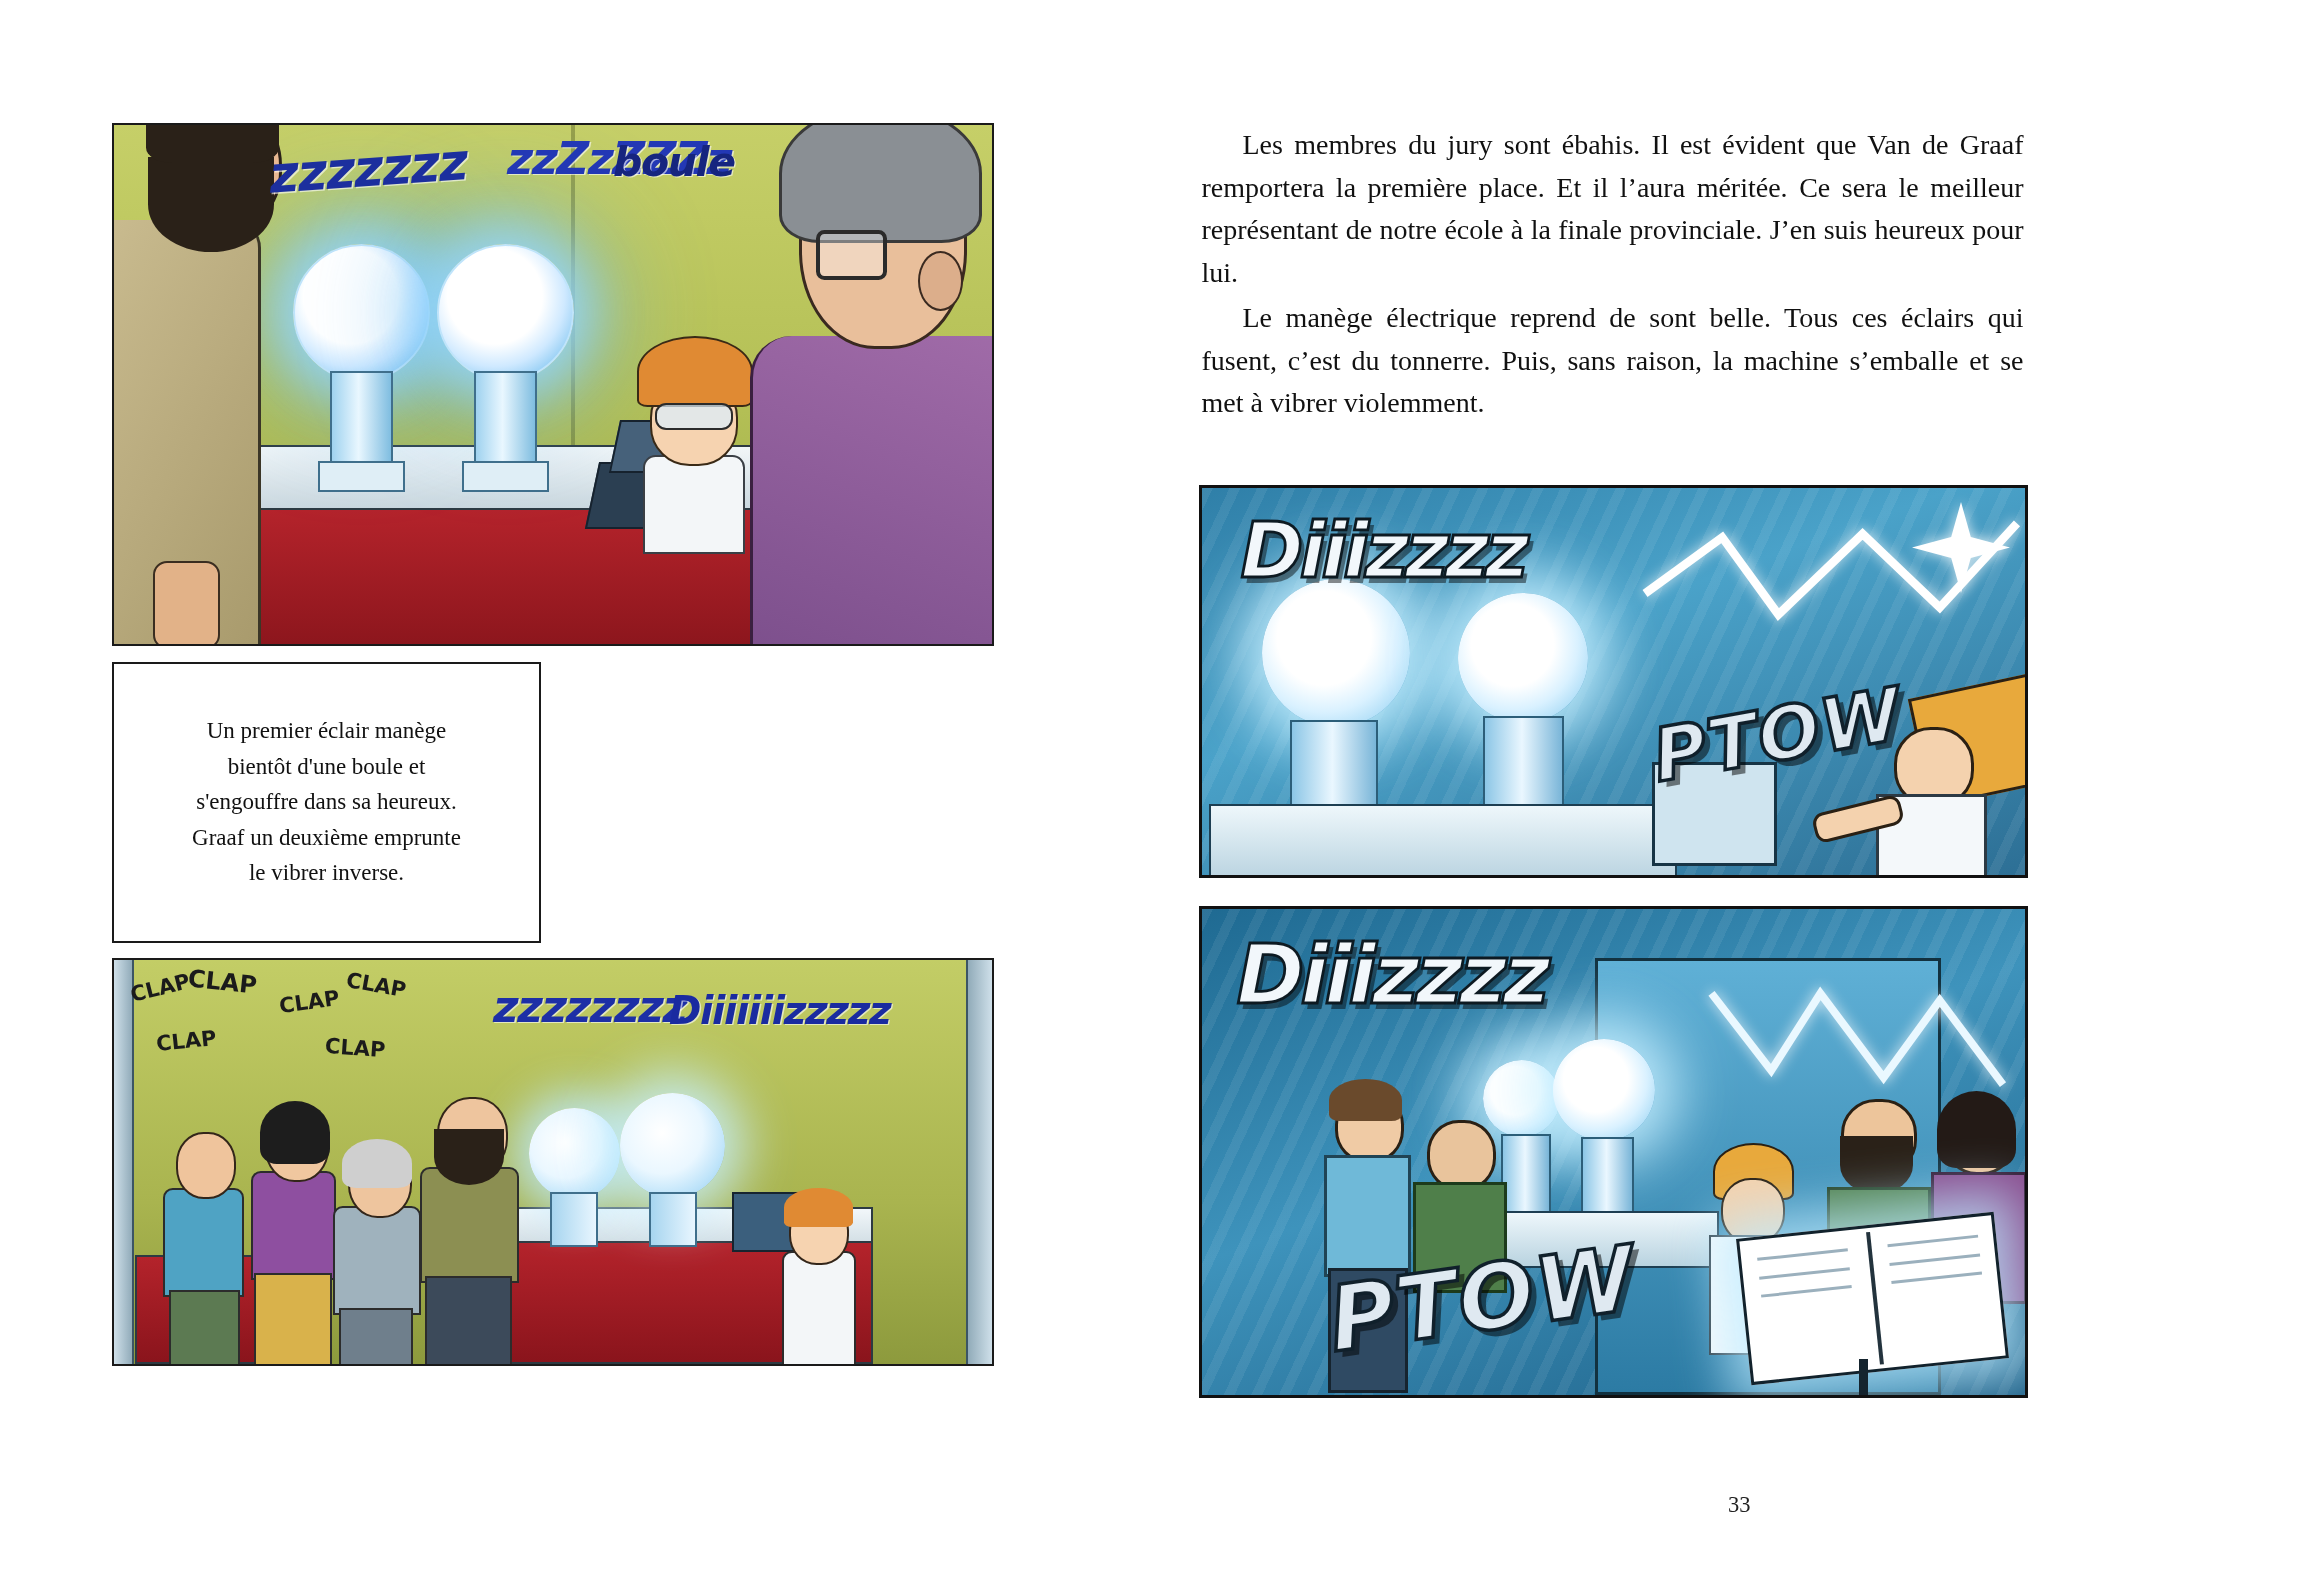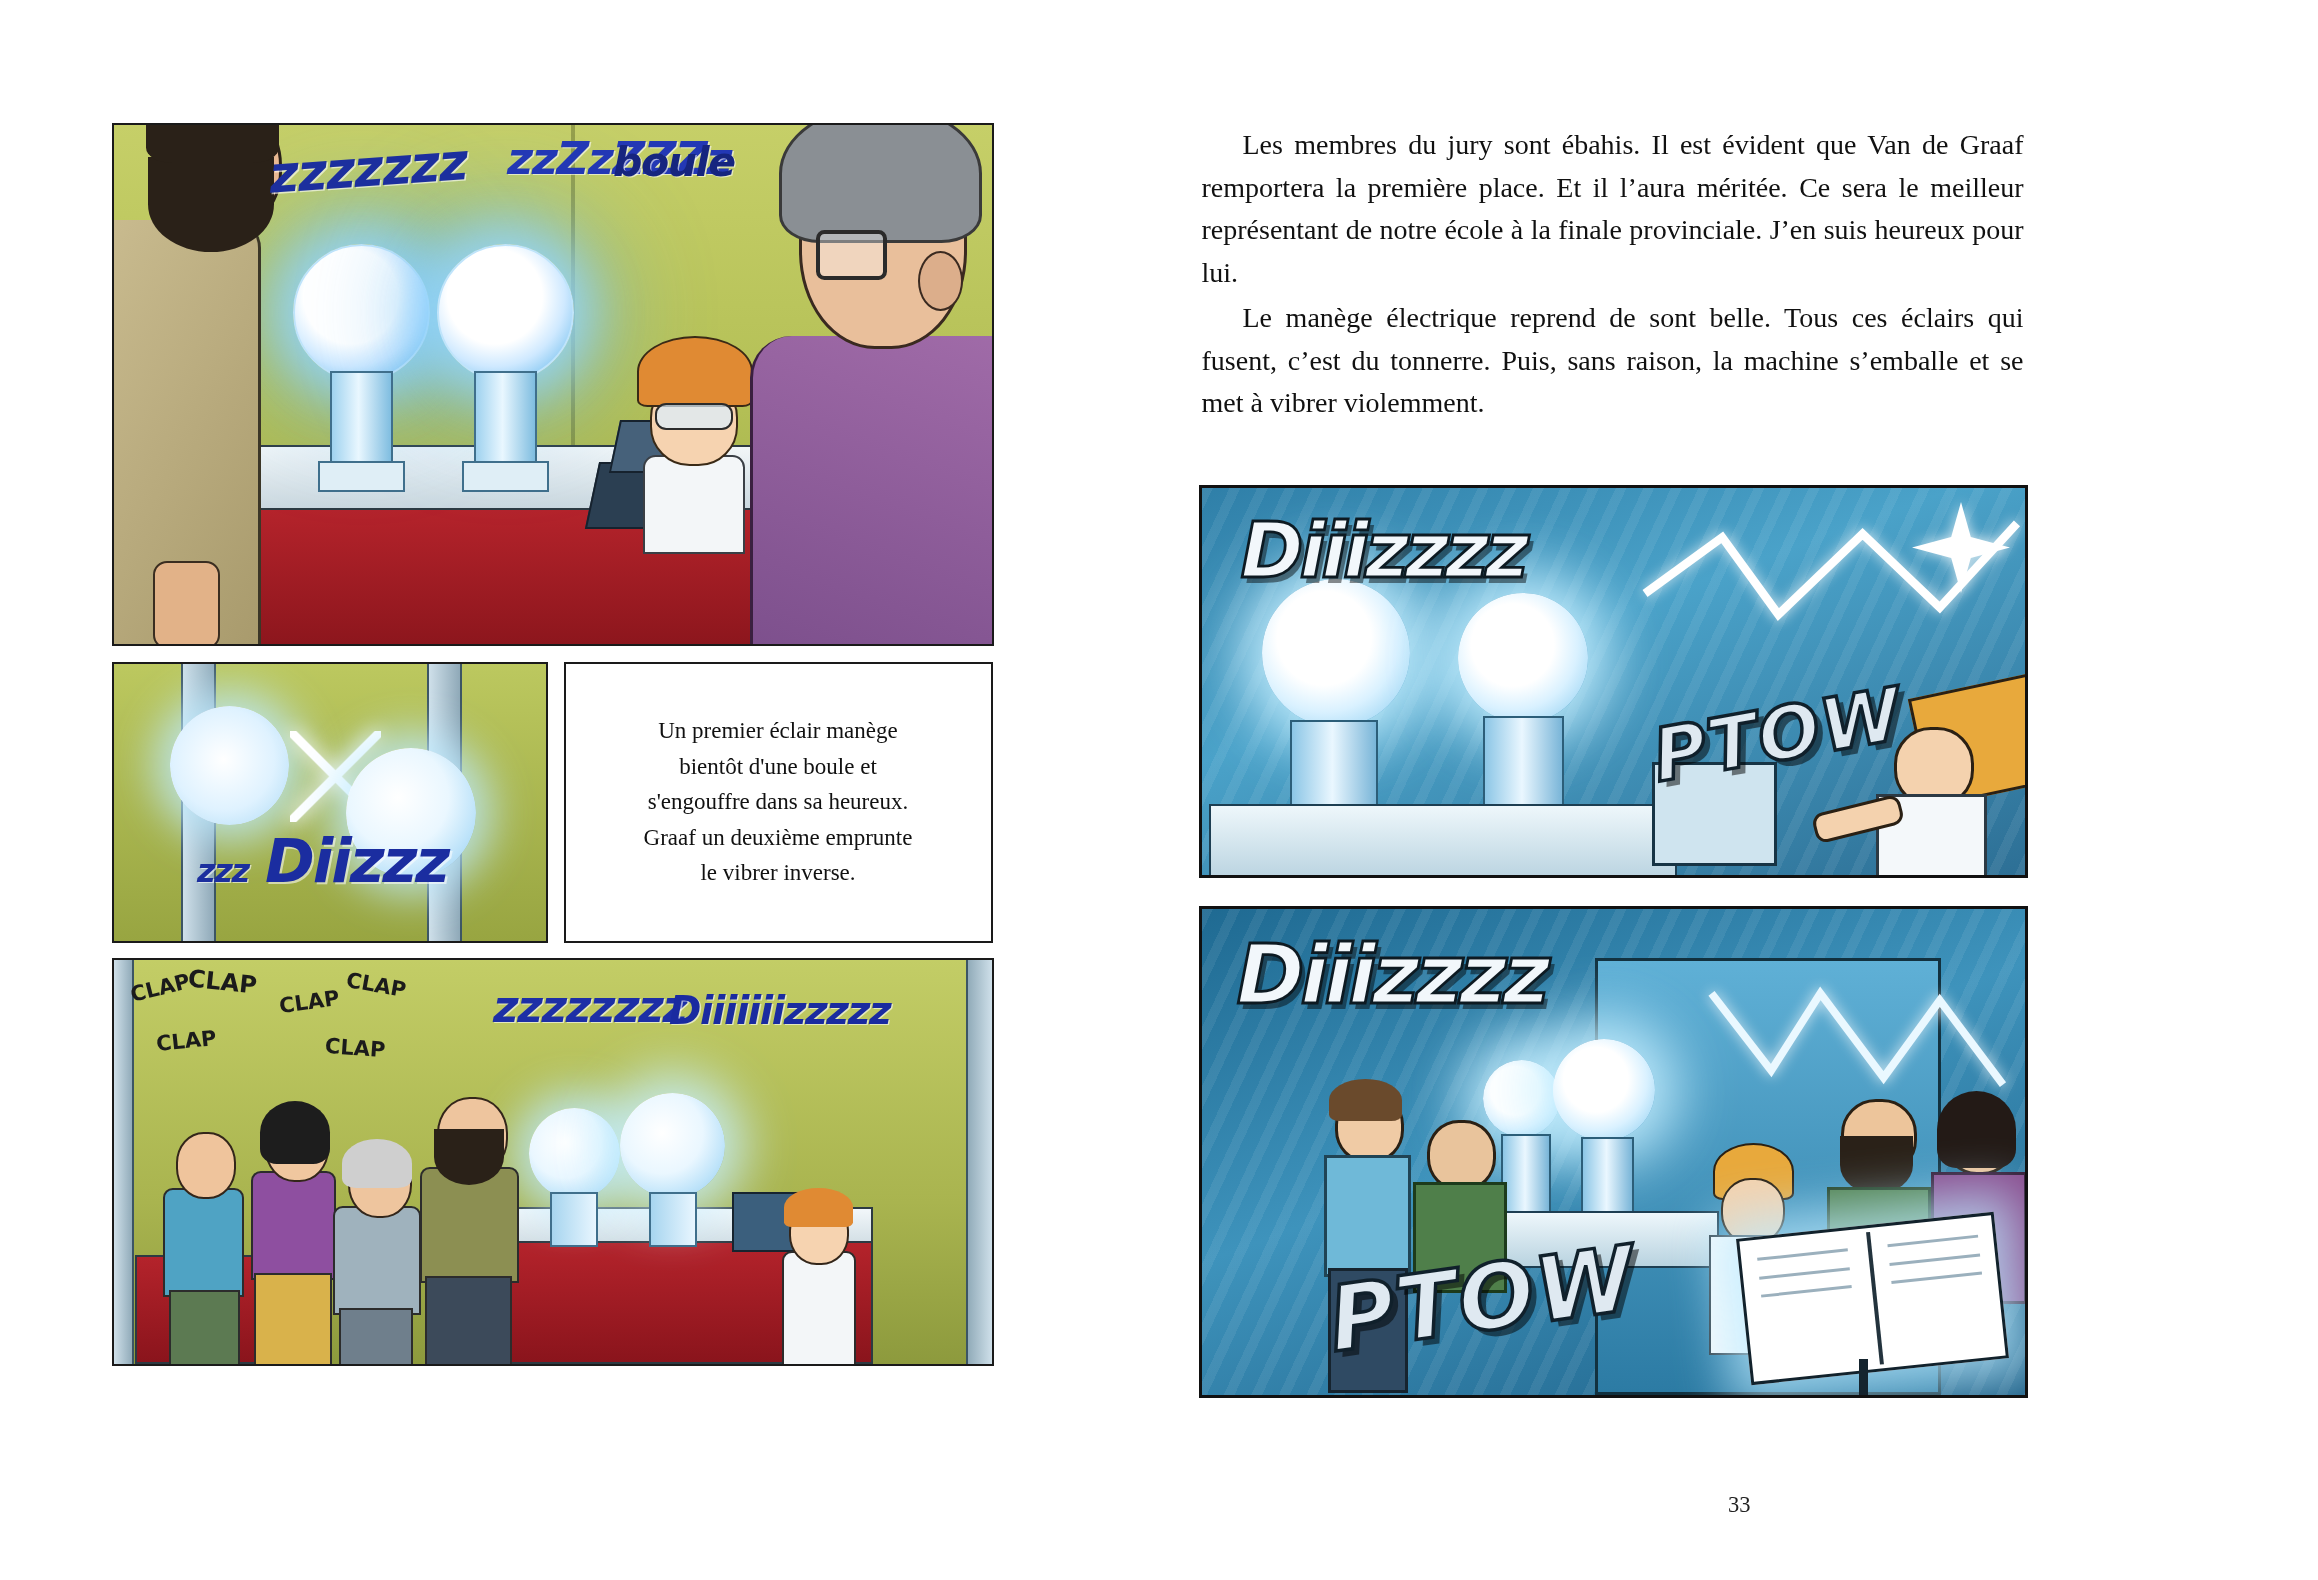--- a/index.html
+++ b/index.html
@@ -399,30 +399,20 @@
           <div class="ear"></div>
         </div>
 
         <div class="zzz zzz-a">zzzzzzz</div>
         <div class="zzz zzz-b">zzZzZZZz</div>
         <div class="zzz zzz-c">boule</div>
       </div>
 
       <div class="row2">
 
-        <div class="panel p2">
-          <div class="wall"></div>
-          <div class="post"></div>
-          <div class="post2"></div>
-          <div class="glow-globe gg1"></div>
-          <div class="spark"></div>
-          <div class="glow-globe gg2"></div>
-          <div class="zzz zzz-s">zzz</div>
-          <div class="diiz">Diizzz</div>
-        </div>
 
         <div class="panel p3">
           <div class="caption">
             <span>Un premier éclair manège</span><br>
             <span>bientôt d'une boule et</span><br>
             <span>s'engouffre dans sa heureux.</span><br>
             <span>Graaf un deuxième emprunte</span><br>
             <span>le vibrer inverse.</span>
           </div>
         </div>

